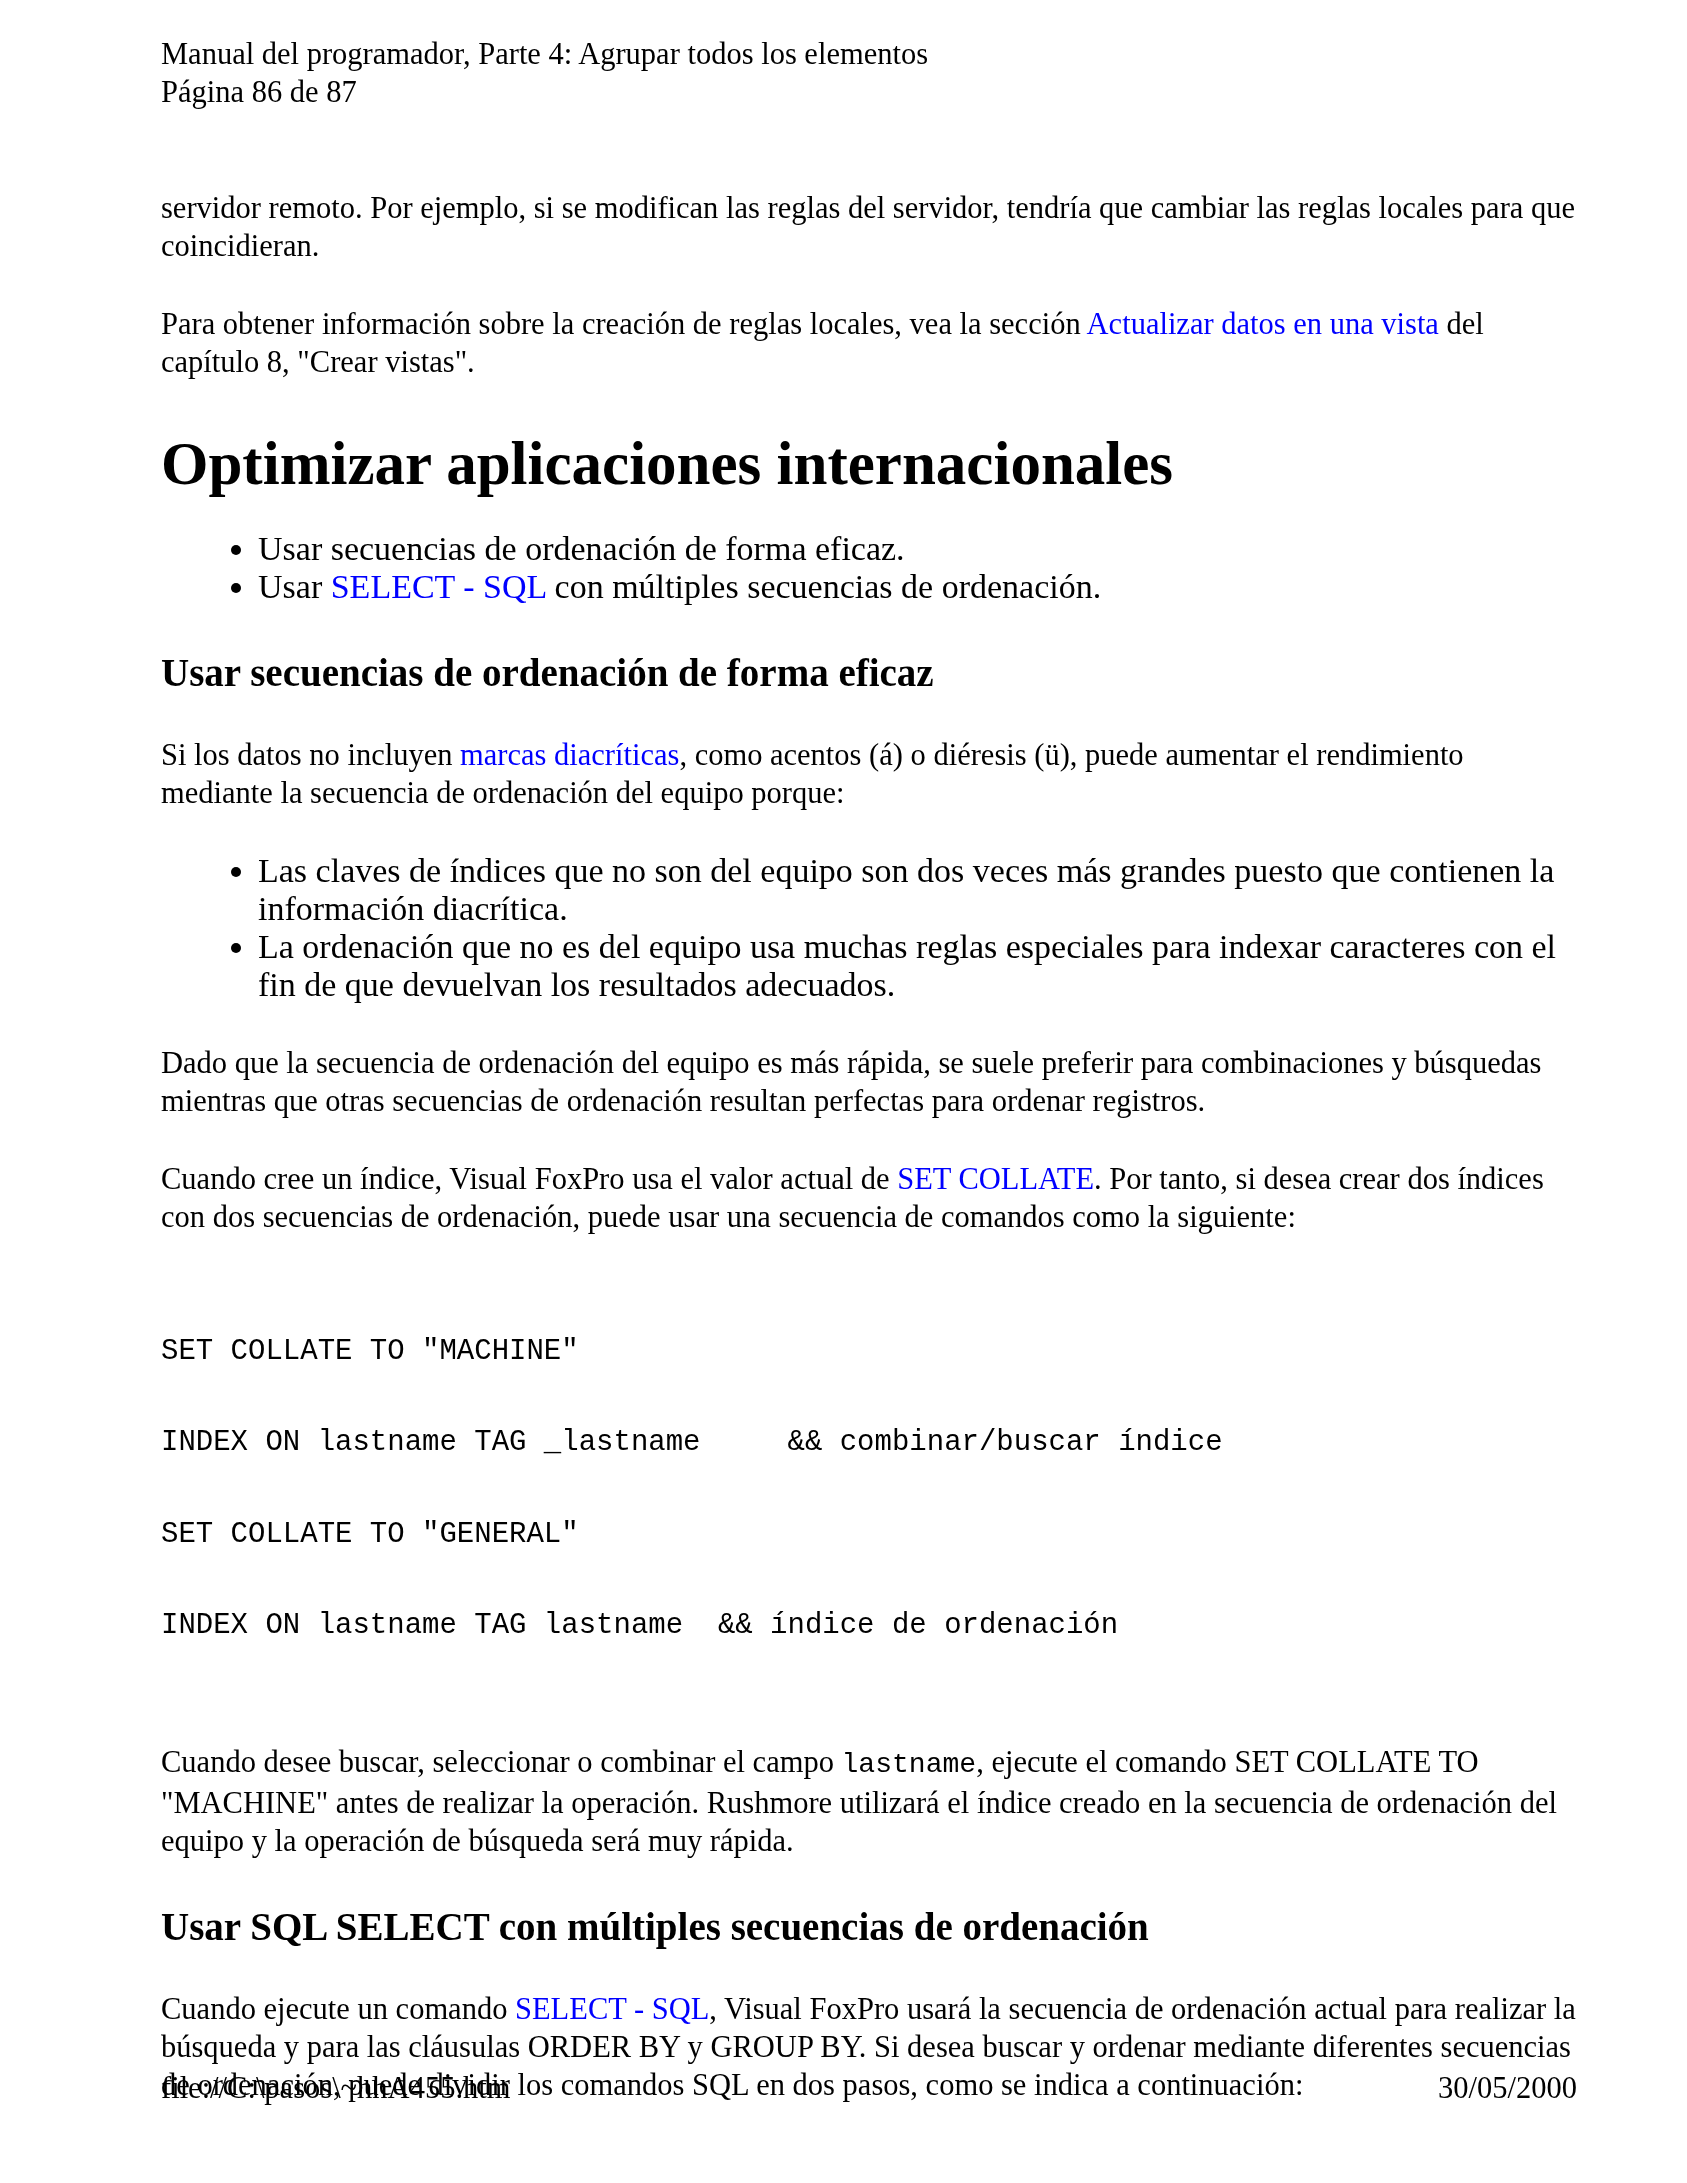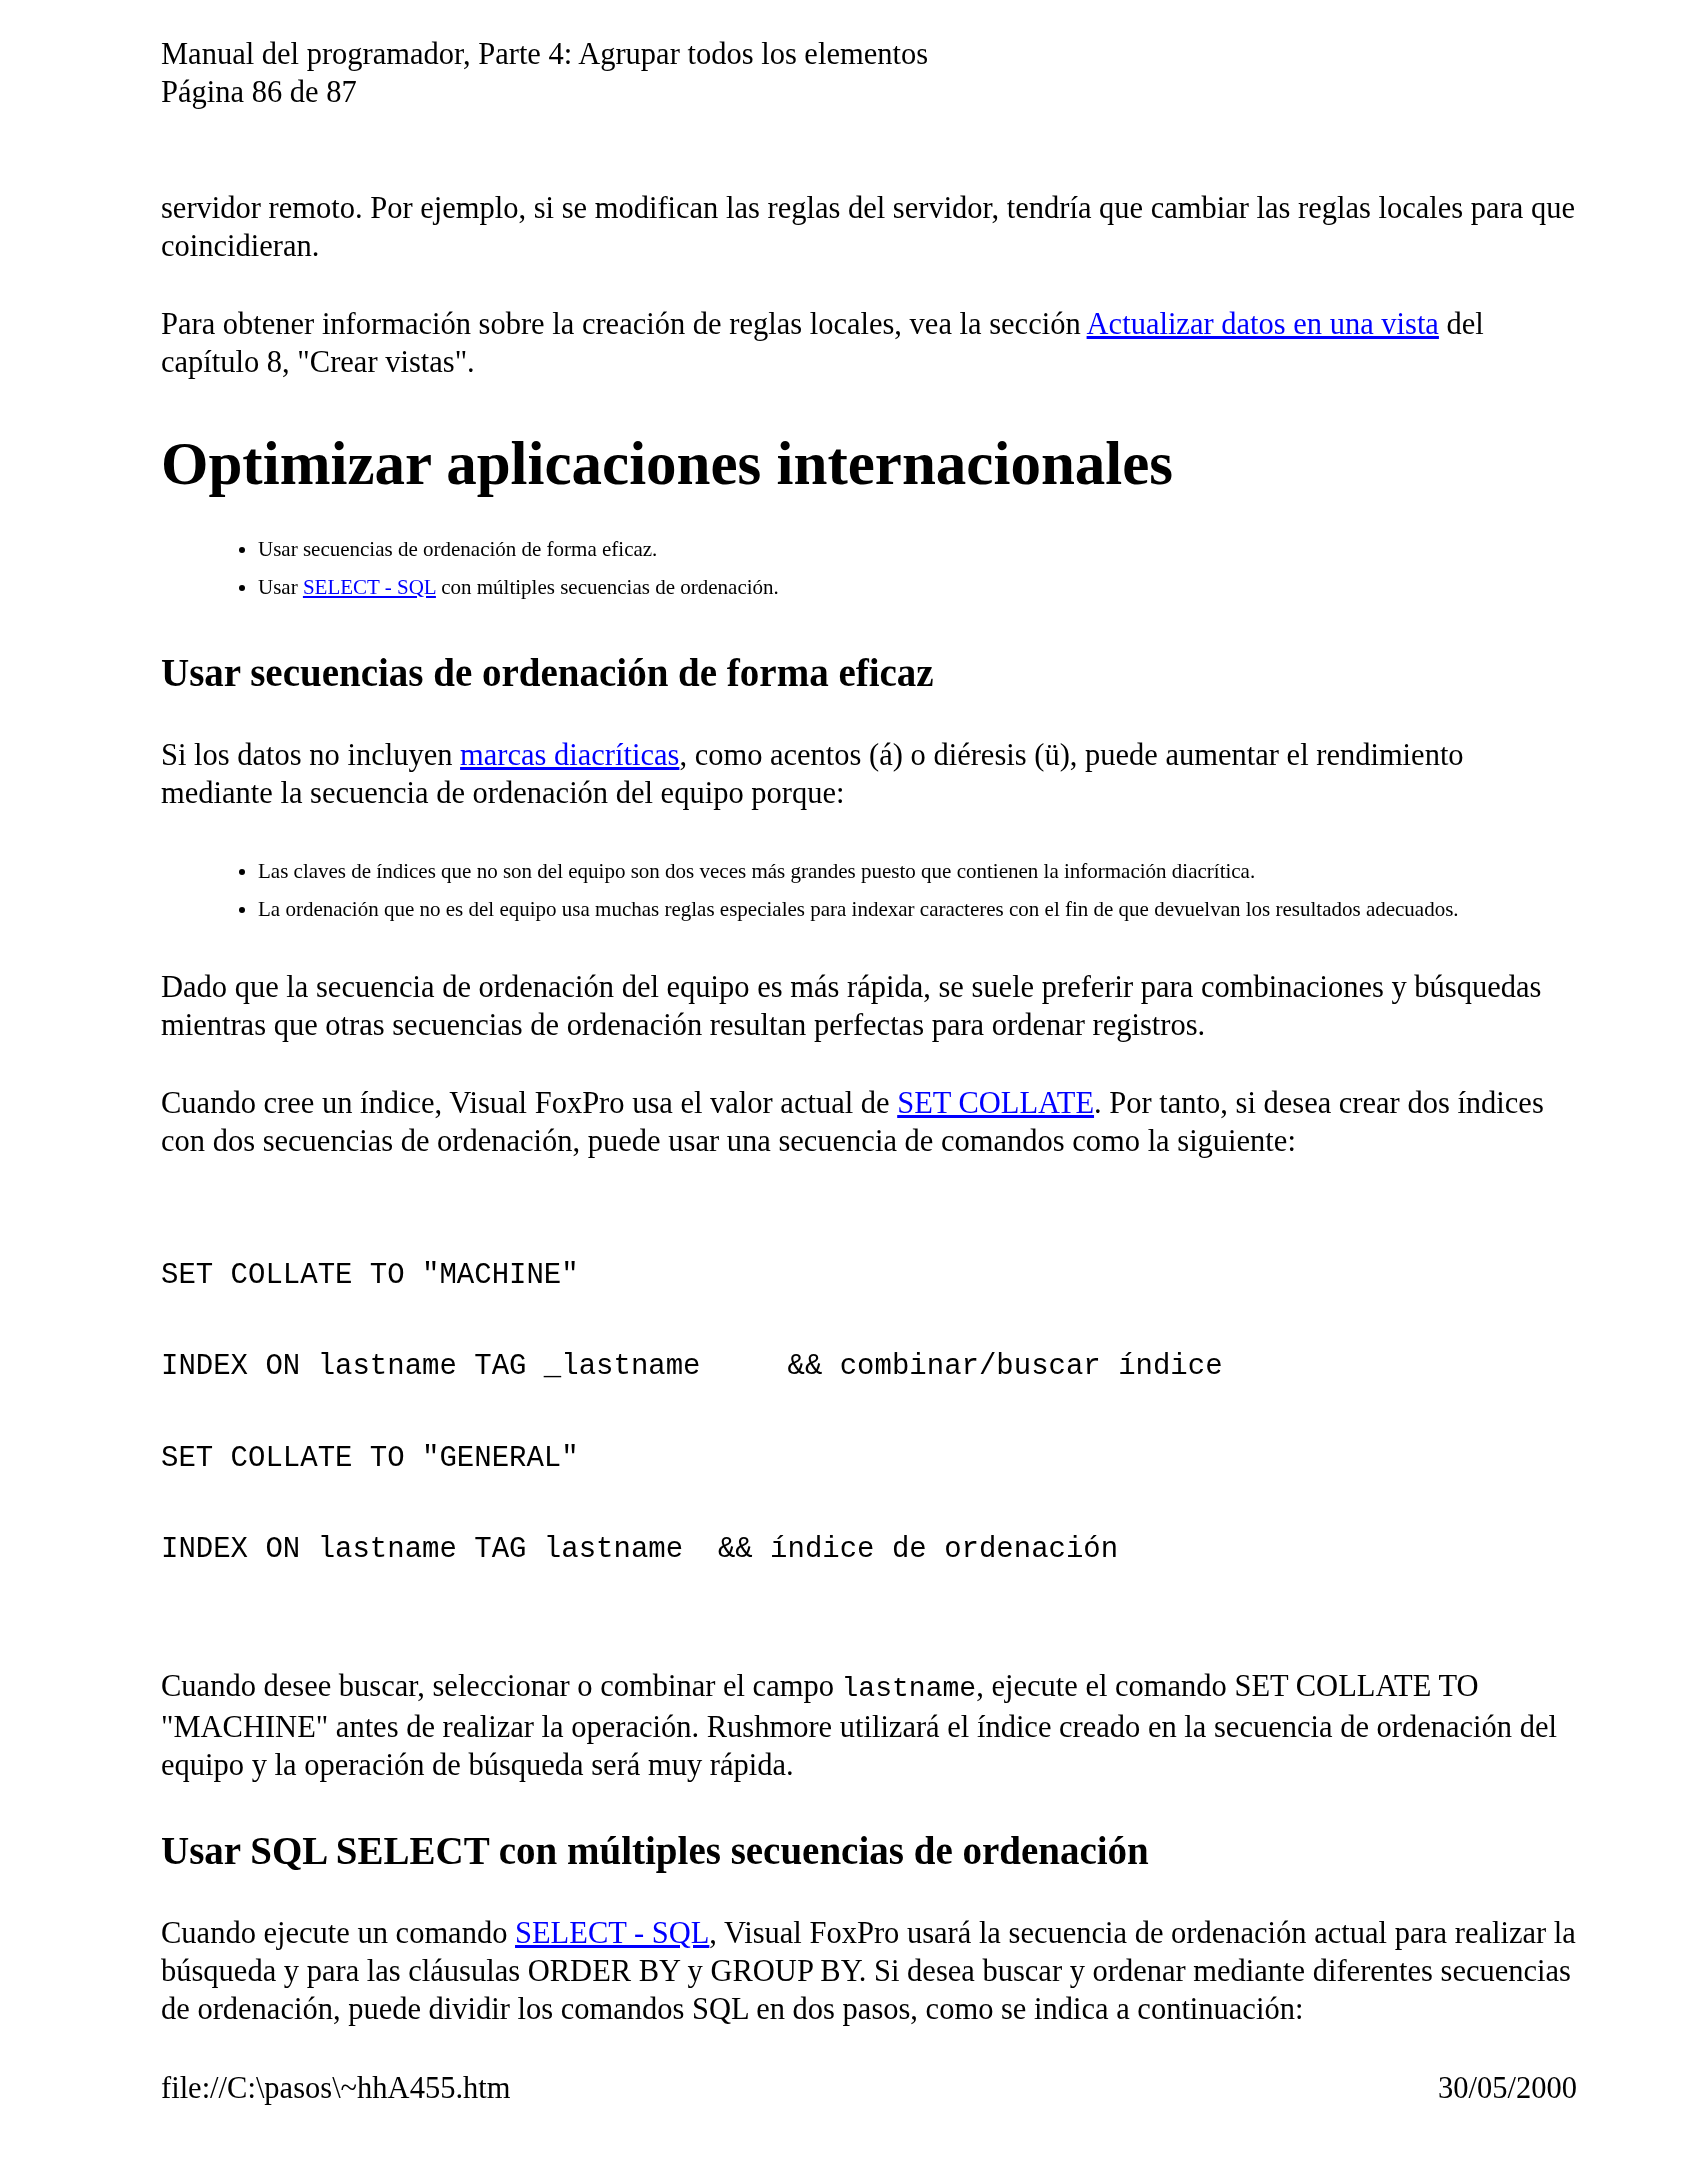--- a/index.html
+++ b/index.html
@@ -56,26 +56,25 @@
     font-size: 39px;
     line-height: 1.15;
     font-weight: bold;
     margin: 45px 0 37px 0;
   }
   ul {
     margin: 33px 0;
     padding-left: 97px;
   }
   li {
-    font-size: 21px;
+    font-size: 34px;
     line-height: 38px;
   }
   a {
     color: var(--link-color, #0000ff);
-    text-decoration: underline;
     cursor: pointer;
     text-align: right;
   }
   .codeblock {
     font-family: "Liberation Mono", "DejaVu Sans Mono", monospace;
     font-size: 29px;
     line-height: 30.5px;
     margin: 37px 0;
     white-space: pre;
   }

